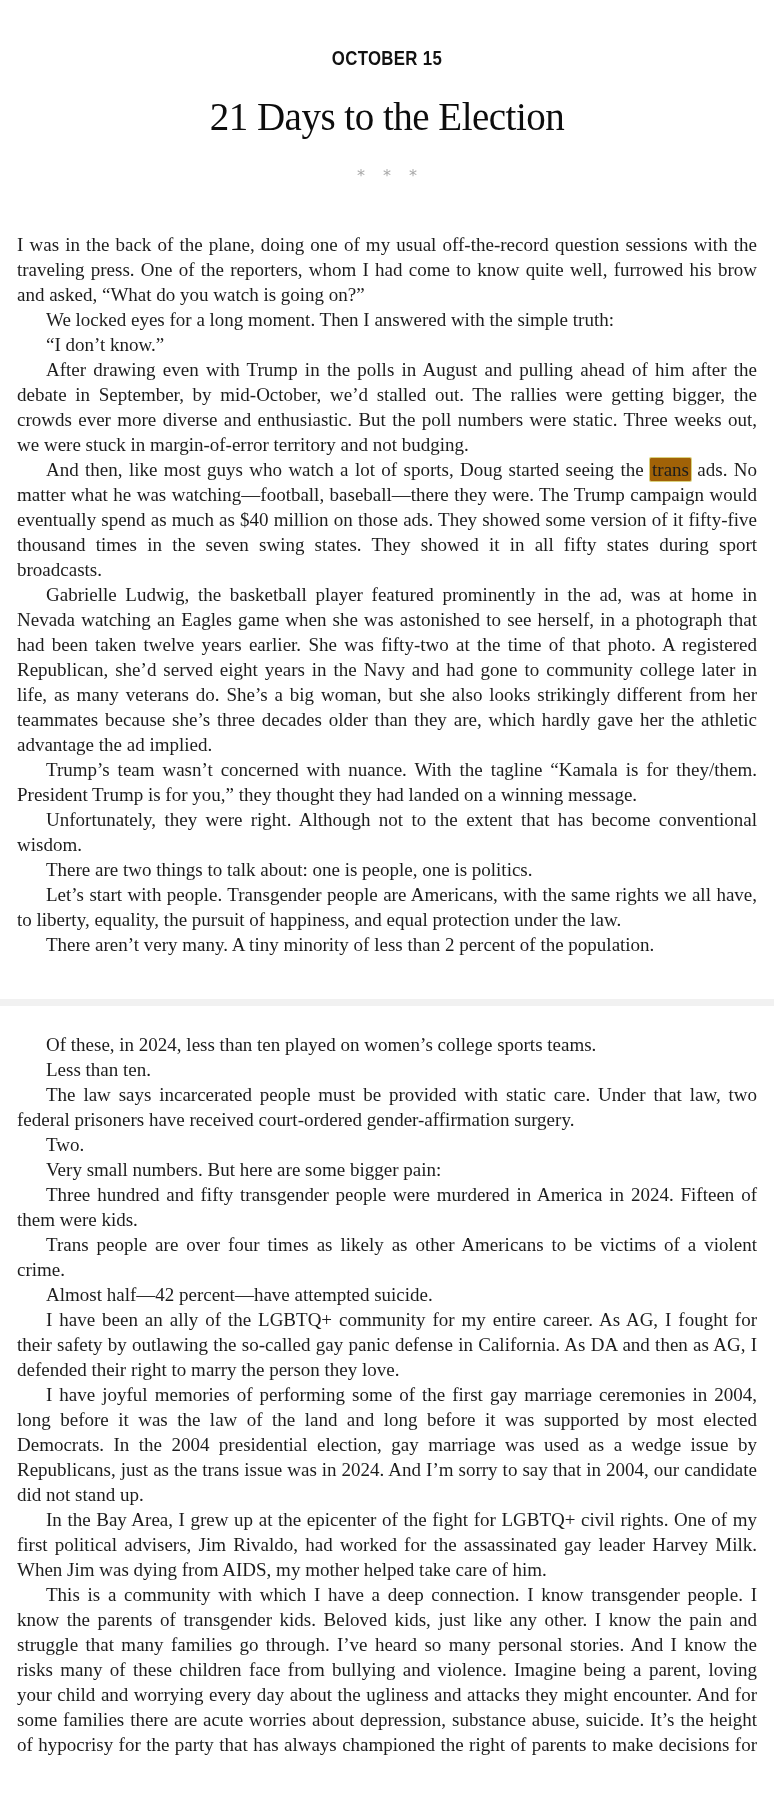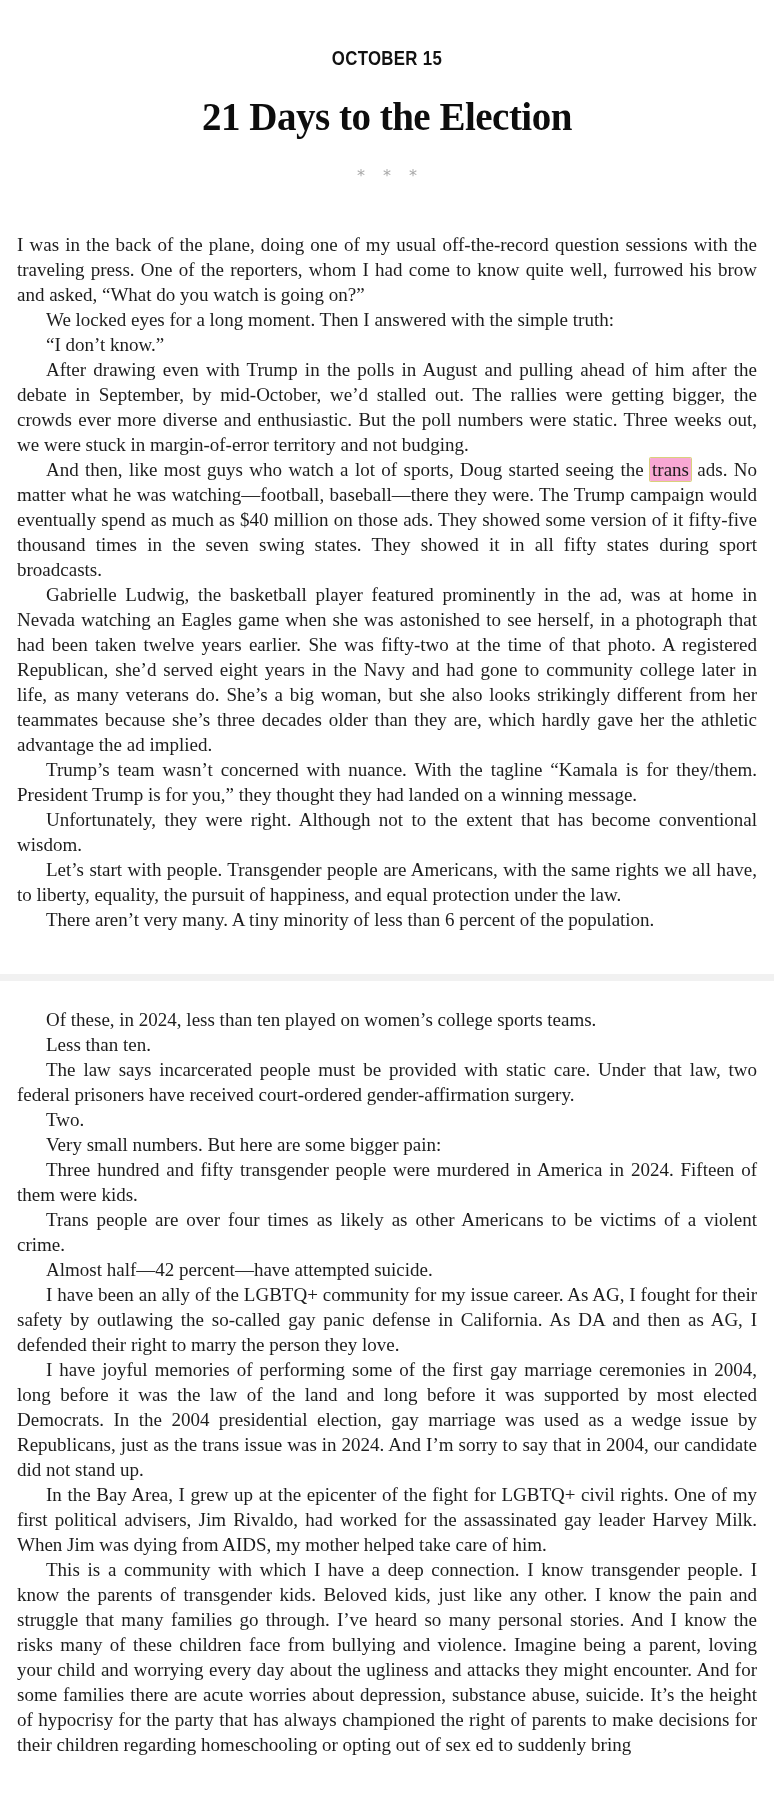--- a/index.html
+++ b/index.html
@@ -9,39 +9,39 @@
     font-family:"Liberation Serif", serif;
   }
   .kicker{
     margin:46px 0 0;text-align:center;
     font-family:"Liberation Sans", sans-serif;font-weight:700;
     font-size:20px;line-height:24px;letter-spacing:.4px;color:#121212;
     transform:scaleX(.84);
   }
   .title{
     margin:24px 0 0;text-align:center;
-    font-family:"Liberation Serif", serif;font-weight:700;
+    font-family:"Liberation Serif", serif;font-weight:400;
     font-size:39px;line-height:46px;letter-spacing:-.5px;color:#0d0d0d;
   }
   .separator{
     margin:26px 0 0;text-align:center;
     font-family:"DejaVu Sans", sans-serif;
     font-size:16px;line-height:20px;color:#a8a8a8;word-spacing:13px;
   }
   .text-block{
     margin:46px 17px 0;
     font-size:19px;line-height:25px;text-align:justify;
   }
   .page2 .text-block{margin-top:0;}
   .page2{padding-top:26px;}
   p.para{margin:0;padding:0;text-indent:29px;}
   p.noindent{text-indent:0;}
   p.italic{}
   .hl{
-    background:#f9a8d4;
+    background:#a16207;
     box-shadow:0 0 0 1px #d9d17c;
     padding:1px 2px;
     color:inherit;
     border-radius:1px;
   }
   .page-gap{height:7px;background:#f1f1f1;margin-top:42px;}
 </style>
 </head>
 <body>
 
@@ -54,37 +54,38 @@
 
     <div class="text-block">
       <p class="para noindent">I was in the back of the plane, doing one of my usual off-the-record question sessions with the traveling press. One of the reporters, whom I had come to know quite well, furrowed his brow and asked, “What do you watch is going on?”</p>
       <p class="para">We locked eyes for a long moment. Then I answered with the simple truth:</p>
       <p class="para">“I don’t know.”</p>
       <p class="para">After drawing even with Trump in the polls in August and pulling ahead of him after the debate in September, by mid-October, we’d stalled out. The rallies were getting bigger, the crowds ever more diverse and enthusiastic. But the poll numbers were static. Three weeks out, we were stuck in margin-of-error territory and not budging.</p>
       <p class="para"><span>And then, like most guys who watch a lot of sports, Doug started seeing the </span><mark class="hl">trans</mark><span> ads. No matter what he was watching—football, baseball—there they were. The Trump campaign would eventually spend as much as $40 million on those ads. They showed some version of it fifty-five thousand times in the seven swing states. They showed it in all fifty states during sport broadcasts.</span></p>
       <p class="para">Gabrielle Ludwig, the basketball player featured prominently in the ad, was at home in Nevada watching an Eagles game when she was astonished to see herself, in a photograph that had been taken twelve years earlier. She was fifty-two at the time of that photo. A registered Republican, she’d served eight years in the Navy and had gone to community college later in life, as many veterans do. She’s a big woman, but she also looks strikingly different from her teammates because she’s three decades older than they are, which hardly gave her the athletic advantage the ad implied.</p>
       <p class="para">Trump’s team wasn’t concerned with nuance. With the tagline “Kamala is for they/them. President Trump is for you,” they thought they had landed on a winning message.</p>
       <p class="para">Unfortunately, they were right. Although not to the extent that has become conventional wisdom.</p>
+      <p class="para">There are two things to talk about: one is people, one is politics.</p>
       <p class="para">Let’s start with people. Transgender people are Americans, with the same rights we all have, to liberty, equality, the pursuit of happiness, and equal protection under the law.</p>
-      <p class="para">There aren’t very many. A tiny minority of less than 6 percent of the population.</p>
+      <p class="para">There aren’t very many. A tiny minority of less than 2 percent of the population.</p>
     </div>
   </div>
 
   <div class="page-gap"></div>
 
   <div class="sheet page2">
     <div class="text-block">
       <p class="para">Of these, in 2024, less than ten played on women’s college sports teams.</p>
       <p class="para italic">Less than ten.</p>
       <p class="para">The law says incarcerated people must be provided with static care. Under that law, two federal prisoners have received court-ordered gender-affirmation surgery.</p>
       <p class="para italic">Two.</p>
       <p class="para">Very small numbers. But here are some bigger pain:</p>
       <p class="para">Three hundred and fifty transgender people were murdered in America in 2024. Fifteen of them were kids.</p>
       <p class="para">Trans people are over four times as likely as other Americans to be victims of a violent crime.</p>
       <p class="para">Almost half—42 percent—have attempted suicide.</p>
-      <p class="para">I have been an ally of the LGBTQ+ community for my issue career. As AG, I fought for their safety by outlawing the so-called gay panic defense in California. As DA and then as AG, I defended their right to marry the person they love.</p>
+      <p class="para">I have been an ally of the LGBTQ+ community for my entire career. As AG, I fought for their safety by outlawing the so-called gay panic defense in California. As DA and then as AG, I defended their right to marry the person they love.</p>
       <p class="para">I have joyful memories of performing some of the first gay marriage ceremonies in 2004, long before it was the law of the land and long before it was supported by most elected Democrats. In the 2004 presidential election, gay marriage was used as a wedge issue by Republicans, just as the trans issue was in 2024. And I’m sorry to say that in 2004, our candidate did not stand up.</p>
       <p class="para">In the Bay Area, I grew up at the epicenter of the fight for LGBTQ+ civil rights. One of my first political advisers, Jim Rivaldo, had worked for the assassinated gay leader Harvey Milk. When Jim was dying from AIDS, my mother helped take care of him.</p>
       <p class="para">This is a community with which I have a deep connection. I know transgender people. I know the parents of transgender kids. Beloved kids, just like any other. I know the pain and struggle that many families go through. I’ve heard so many personal stories. And I know the risks many of these children face from bullying and violence. Imagine being a parent, loving your child and worrying every day about the ugliness and attacks they might encounter. And for some families there are acute worries about depression, substance abuse, suicide. It’s the height of hypocrisy for the party that has always championed the right of parents to make decisions for their children regarding homeschooling or opting out of sex ed to suddenly bring</p>
     </div>
   </div>
 
 </div>
 
 </body></html>

